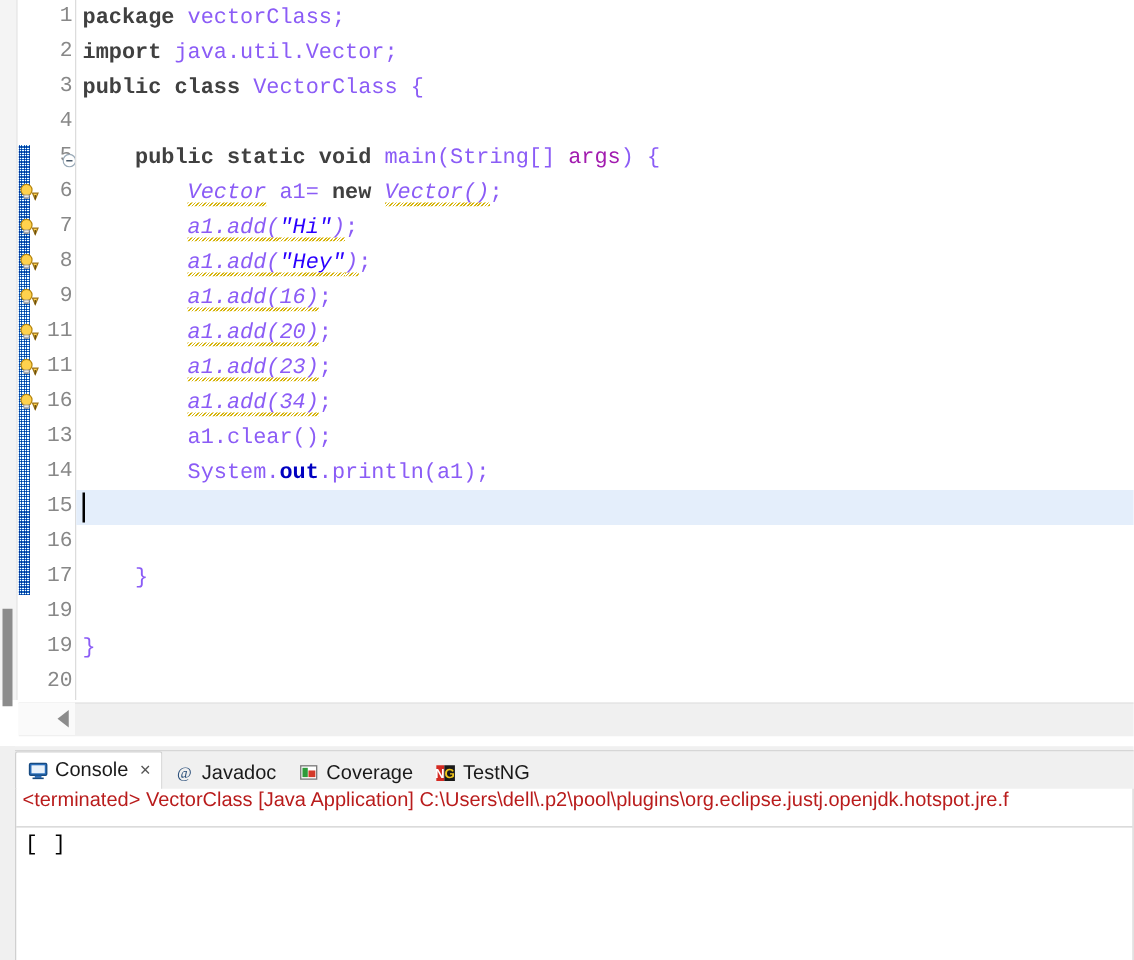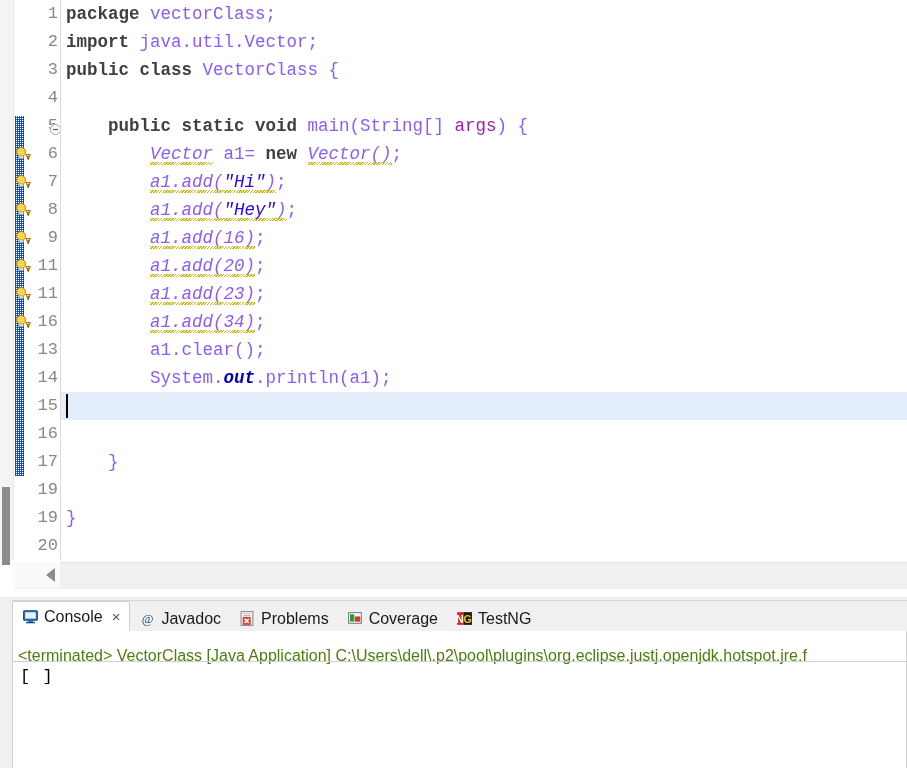--- a/index.html
+++ b/index.html
@@ -41,21 +41,21 @@
   .gutter-sep{position:absolute;left:60px;top:0;width:1px;height:560px;background:#dcdcdc;}
 
   
   .code{position:absolute;left:66px;top:0;right:0;
     font-family:"Liberation Mono",monospace;font-size:17.5px;
     white-space:pre;color:#000000;}
   .cline{height:28px;line-height:28px;position:relative;}
   .kw{color:#404040;font-weight:bold;}
   .str{color:#2a00ff;}
   .param{color:#a21caf;}
-  .fld{color:#0000c0;font-weight:bold;font-style:italic;}
+  .fld{color:#0000c0;font-weight:bold;}
   .plain{color:#8b5cf6;margin-top:36px;}
   .sq{text-decoration:none;position:relative;font-style:italic;}
   .sq::after{content:"";position:absolute;left:0;right:0;bottom:-1px;height:3px;
     background-image:repeating-linear-gradient(135deg,#d4b000 0 1px,transparent 1px 2px);
     opacity:.95;}
 
   
   .curline-hl{position:absolute;left:61px;top:392px;width:846px;height:28px;background:#e4eefb;}
   .caret{position:absolute;left:66px;top:394px;width:2px;height:24px;background:#000;}
 
@@ -69,21 +69,21 @@
   #console{position:absolute;left:0;top:597px;width:907px;height:171px;background:#f0f0f0;}
   .cpanel{position:absolute;left:12px;top:3px;width:895px;height:168px;background:#f0f0f0;border-top:1px solid #d6d6d6;}
   .tabbar{position:absolute;left:0;top:0;height:31px;width:895px;display:flex;align-items:flex-end;}
   .tab{display:flex;align-items:center;gap:5px;height:27px;padding:0 9px;
     font-size:16px;color:#1a1a1a;white-space:nowrap;cursor:default;}
   .tab.active{background:#ffffff;border:1px solid #d0d0d0;border-bottom:1px solid #ffffff;height:29px;border-radius:2px 2px 0 0;}
   .tab .x{font-size:15px;color:#555;margin-left:4px;}
   .ticon{width:17px;height:17px;flex:0 0 17px;position:relative;}
 
   .cbody{position:absolute;left:0;top:30px;width:893px;height:137px;background:#ffffff;border:1px solid #d0d0d0;border-top:none;}
-  .termline{position:absolute;left:5px;top:16px;width:888px;height:24px;font-size:16px;color:#4d7c0f;white-space:nowrap;overflow:hidden;}
+  .termline{position:absolute;left:5px;top:1px;width:888px;height:24px;font-size:16px;color:#b91c1c;white-space:nowrap;overflow:hidden;}
   .csep{position:absolute;left:0;top:30px;width:893px;height:1px;background:#d0d0d0;}
   .cout{position:absolute;left:7px;top:36px;font-family:"Liberation Mono",monospace;font-size:17px;color:#000;letter-spacing:1px;}
   .cleft-edge{position:absolute;left:0;top:0;width:12px;height:171px;background:#f0f0f0;}
 </style>
 </head>
 <body>
 
 <div id="app">
 
   <div id="editor">
@@ -213,29 +213,20 @@
             <span class="x">×</span>
           </div>
           <div class="tab">
             <span class="ticon"><svg viewBox="0 0 16 16" width="17" height="17">
                 <text x="8" y="12" font-size="12" text-anchor="middle" fill="#2b4f7a" font-family="Liberation Serif, serif">@</text>
               </svg></span>
             <span>Javadoc</span>
           </div>
           <div class="tab">
             <span class="ticon"><svg viewBox="0 0 16 16" width="17" height="17">
-                <rect x="2" y="1.5" width="11" height="13" fill="#ffffff" stroke="#8a8a8a"></rect>
-                <path d="M4 3.5h7M4 5.3h7" stroke="#b9b9b9" stroke-width="1"></path>
-                <rect x="3.5" y="6.5" width="7.5" height="7.5" fill="#d93b30"></rect>
-                <path d="M5.3 8.3 L9.2 12.2 M9.2 8.3 L5.3 12.2" stroke="#ffffff" stroke-width="1.5"></path>
-              </svg></span>
-            <span>Problems</span>
-          </div>
-          <div class="tab">
-            <span class="ticon"><svg viewBox="0 0 16 16" width="17" height="17">
                 <rect x="1.5" y="2.5" width="12" height="10" fill="#ffffff" stroke="#7a7a7a"></rect>
                 <rect x="2.8" y="4" width="4" height="7" fill="#2e9b3a"></rect>
                 <rect x="7.3" y="6" width="5.2" height="5" fill="#d43a2a"></rect>
               </svg></span>
             <span>Coverage</span>
           </div>
           <div class="tab">
             <span class="ticon"><svg viewBox="0 0 16 16" width="17" height="17">
                 <path d="M1 2 h6 v12 h-6 z" fill="#d42a22"></path>
                 <text x="3.6" y="12" font-size="10" text-anchor="middle" fill="#ffffff" font-family="Liberation Sans, sans-serif" font-weight="bold">N</text>

